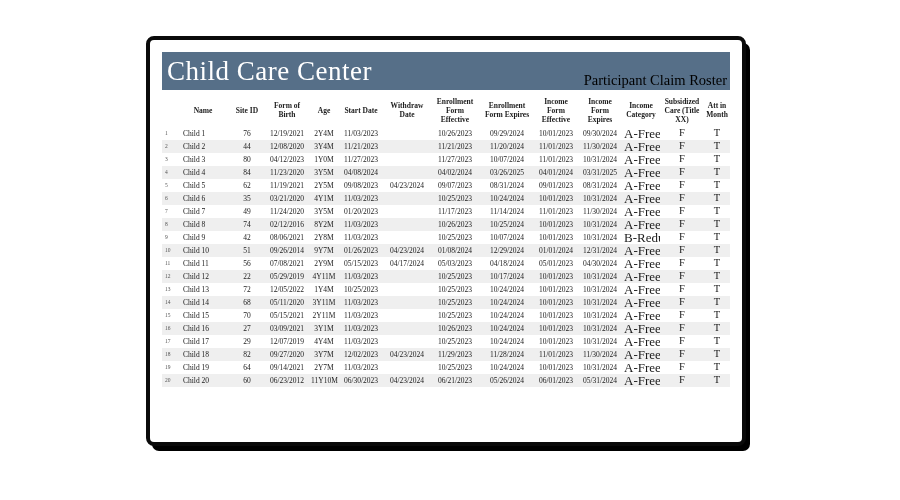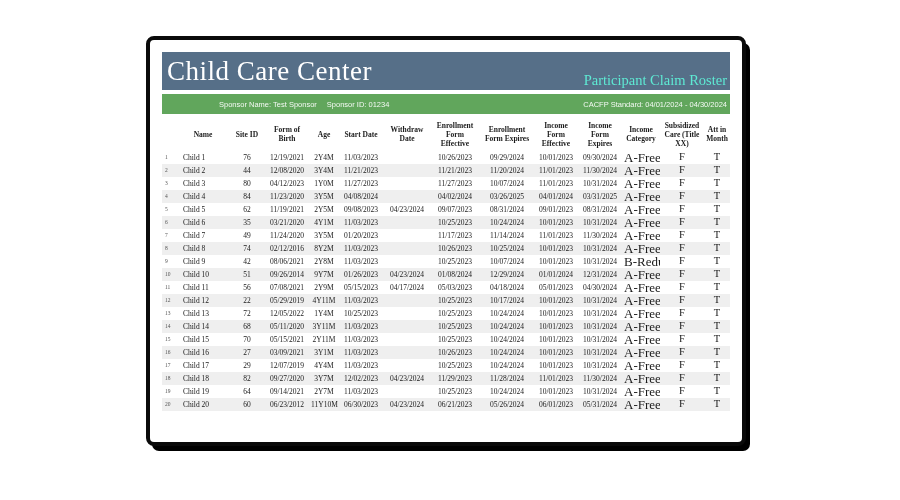--- a/index.html
+++ b/index.html
@@ -5,21 +5,21 @@
   html,body{margin:0;padding:0;background:#fff;}
   .canvas{position:relative;width:795px;height:500px;background:#ffffff;overflow:hidden;
           font-family:"Liberation Serif",serif;}
   .frame{position:absolute;left:146px;top:36px;width:600px;height:410px;box-sizing:border-box;
          background:#fff;border:4px solid #0a0a0a;border-radius:8px;
          box-shadow:5px 6px 0 -1px #000;padding:12px;}
   
   .band-blue{position:relative;height:38px;background:#566f88;}
   .title-left{font-size:27px;line-height:38px;color:#ffffff;padding-left:5px;
               letter-spacing:0.5px;white-space:nowrap;}
-  .title-right{position:absolute;right:3px;bottom:1px;font-size:14.5px;color:#5eead4;
+  .title-right{position:absolute;right:3px;bottom:1px;font-size:14.5px;color:#000000;
                white-space:nowrap;}
   
   .band-green{position:relative;height:20px;background:#61a65c;margin-top:4px;
               font-family:"Liberation Sans",sans-serif;font-size:7.5px;color:rgba(255,255,255,0.93);}
   .sponsor-left{position:absolute;left:57px;top:50%;transform:translateY(-50%);white-space:nowrap;}
   .sponsor-left span{margin-right:10px;}
   .standard-right{position:absolute;right:3px;top:50%;transform:translateY(-50%);white-space:nowrap;}
   
   table{width:568px;margin-top:3px;border-collapse:collapse;table-layout:fixed;
         font-family:"Liberation Serif",serif;color:#1a1a1a;}
@@ -42,26 +42,20 @@
 <body>
 
 <div class="canvas">
   <div class="frame">
 
     <div class="band-blue">
       <div class="title-left">Child Care Center</div>
       <div class="title-right">Participant Claim Roster</div>
     </div>
 
-    <div class="band-green">
-      <div class="sponsor-left">
-        <span>Sponsor Name: Test Sponsor</span><span>Sponsor ID: 01234</span>
-      </div>
-      <div class="standard-right">CACFP Standard: 04/01/2024 - 04/30/2024</div>
-    </div>
 
     <table>
       <colgroup>
           <col style="width: 14px;">
           <col style="width: 54px;">
           <col style="width: 34px;">
           <col style="width: 46px;">
           <col style="width: 28px;">
           <col style="width: 46px;">
           <col style="width: 46px;">

